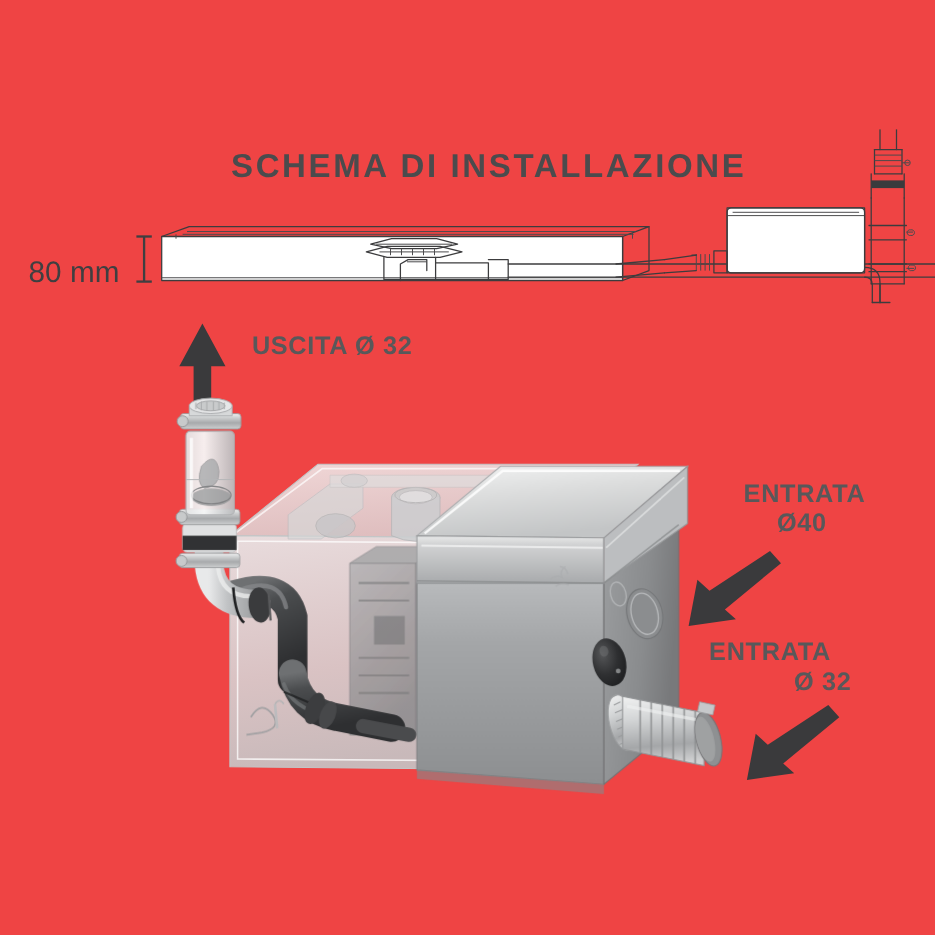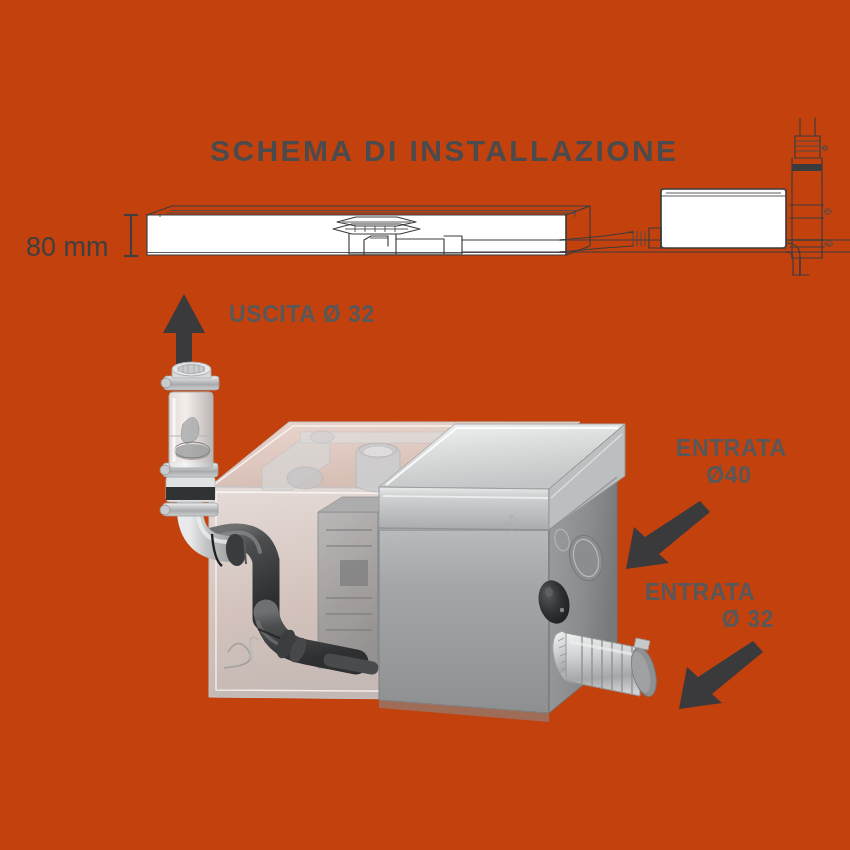--- a/index.html
+++ b/index.html
@@ -12,21 +12,21 @@
     height: 850px;
     overflow: hidden;
     font-family: "Liberation Sans", sans-serif;
     position: relative;
   }
   #stage {
     position: absolute;
     left: 0; top: 0;
     width: 850px;
     height: 850px;
-    background: #c2410c;
+    background: #ef4444;
   }
   svg { display: block; }
   .txt-title {
     font-family: "Liberation Sans", sans-serif;
     font-weight: bold;
     font-size: 30px;
     letter-spacing: 2.4px;
     fill: #4b4b4d;
   }
   .txt-dim {

